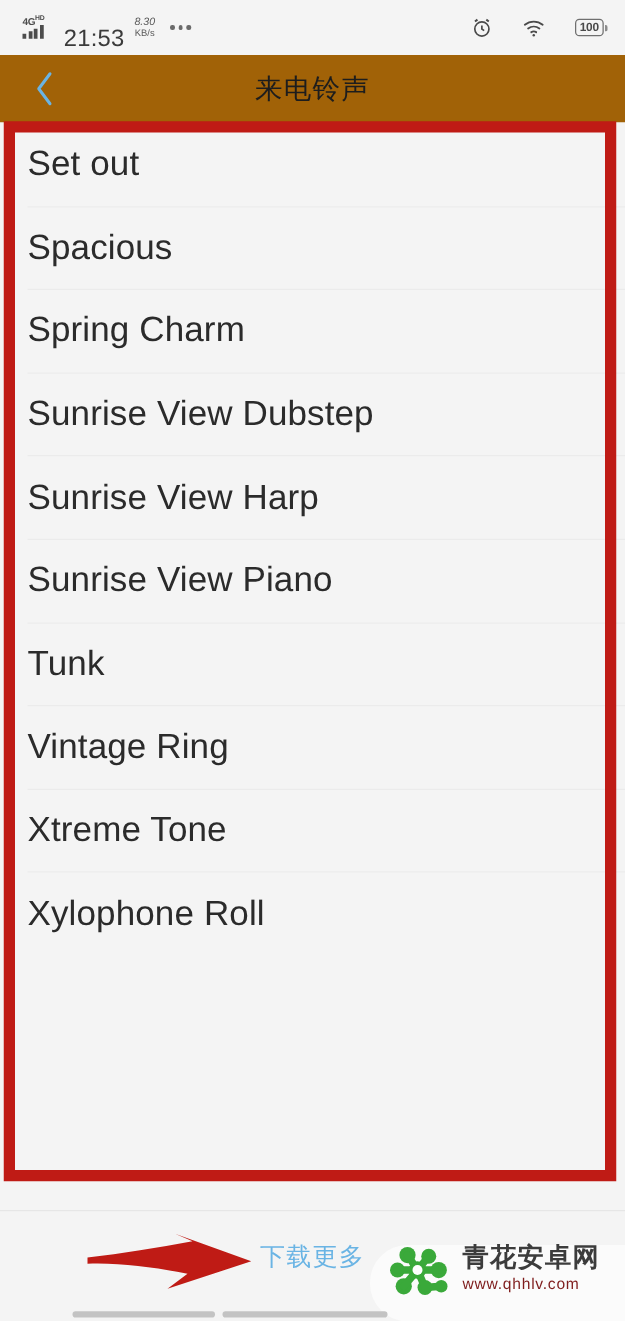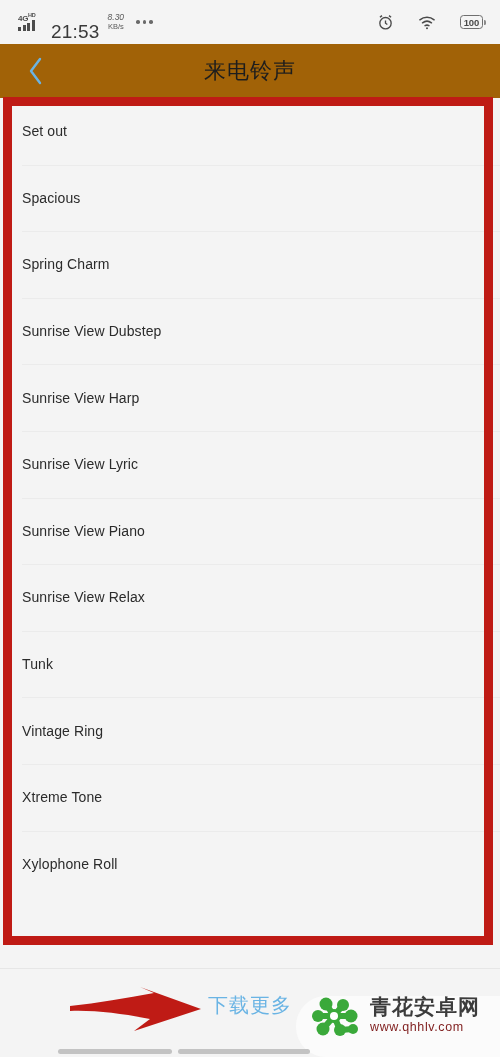--- a/index.html
+++ b/index.html
@@ -94,21 +94,21 @@
     position:relative;
     height:66.6px;
     display:flex; align-items:center;
     padding:0 22px;
   }
   .row + .row::before {
     content:""; position:absolute; top:0; left:22px; right:0;
     height:1px; background:#ebebeb;
   }
   .row .label {
-    font-size:14px; color:#2b2b2b; letter-spacing:.1px;
+    font-size:28px; color:#2b2b2b; letter-spacing:.1px;
   }
   .row .check { margin-left:auto; display:flex; align-items:center; }
 
   
   #annotation-box {
     position:absolute;
     left:3px; top:97px;
     width:490px; height:848px;
     border:9px solid #bf1b15;
     pointer-events:none;
@@ -238,27 +238,21 @@
       <div class="row">
         <span class="label">Spring Charm</span>
       </div>
       <div class="row">
         <span class="label">Sunrise View Dubstep</span>
       </div>
       <div class="row">
         <span class="label">Sunrise View Harp</span>
       </div>
       <div class="row">
-        <span class="label">Sunrise View Lyric</span>
-      </div>
-      <div class="row">
         <span class="label">Sunrise View Piano</span>
-      </div>
-      <div class="row">
-        <span class="label">Sunrise View Relax</span>
       </div>
       <div class="row">
         <span class="label">Tunk</span>
       </div>
       <div class="row">
         <span class="label">Vintage Ring</span>
       </div>
       <div class="row">
         <span class="label">Xtreme Tone</span>
       </div>

